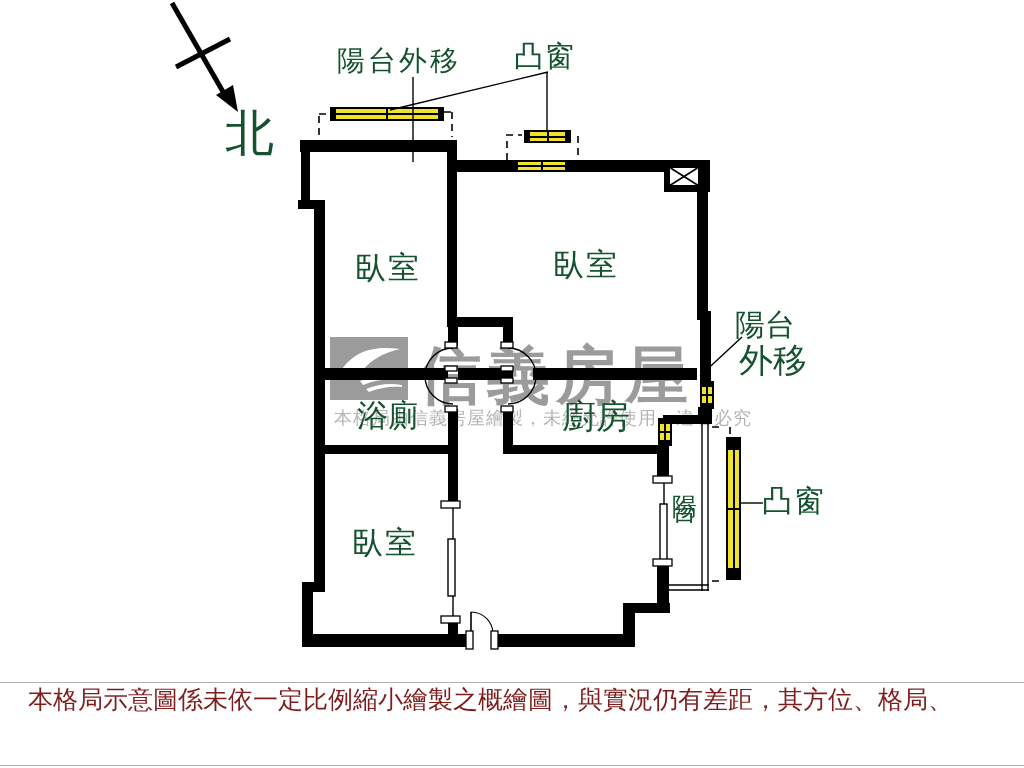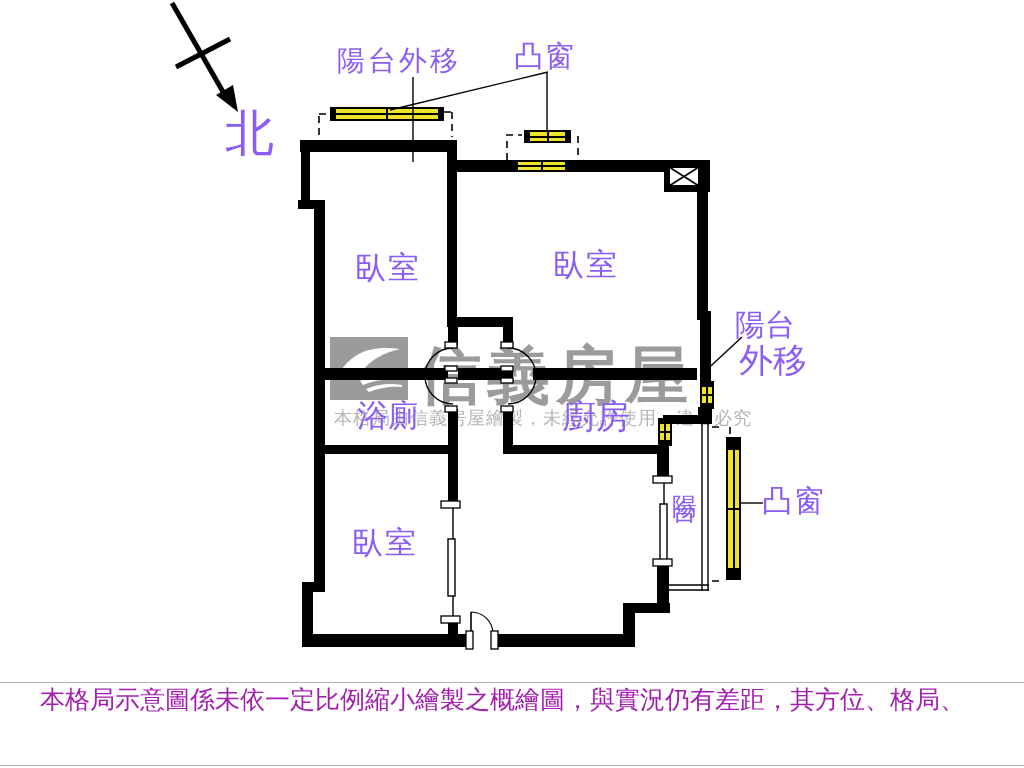--- a/index.html
+++ b/index.html
@@ -12,35 +12,35 @@
   .win-h .pane{top:2px;bottom:2px;left:6px;right:6px;}
   .win-v .pane{top:6px;bottom:6px;left:2px;right:2px;}
   .win-v.bigcap .pane{top:13px;bottom:12px;left:2px;right:2px;}
   .win .clh{position:absolute;height:2px;background:#000;top:50%;margin-top:-1px;}
   .win .clv{position:absolute;width:2px;background:#000;left:50%;margin-left:-1px;}
   .win-h .clh{left:4px;right:4px;}
   .win-h .clv{top:2px;bottom:2px;}
   .win-v .clh{left:2px;right:2px;}
   .win-v .clv{top:4px;bottom:4px;}
   
-  .lbl{position:absolute;color:#8b5cf6;white-space:nowrap;z-index:7;line-height:1.08;}
+  .lbl{position:absolute;color:#14532d;white-space:nowrap;z-index:7;line-height:1.08;}
   .vtext{writing-mode:vertical-rl;text-orientation:upright;letter-spacing:2px;}
   
   .wm{position:absolute;z-index:1;color:#9b9b9b;}
   #wm-logo{left:330px;top:337px;width:78px;height:63px;background:#9b9b9b;}
   #wm-brand{left:418px;top:333px;font-size:63px;font-weight:bold;letter-spacing:6px;
             font-family:"Liberation Sans","DejaVu Sans",sans-serif;}
   #wm-notice{left:334px;top:406px;font-size:18px;letter-spacing:1px;color:#b4b4b4;
              font-family:"Liberation Sans","DejaVu Sans",sans-serif;white-space:nowrap;}
   
   #linework{position:absolute;left:0;top:0;z-index:5;pointer-events:none;}
   
   .rule{position:absolute;left:0;width:1024px;height:1px;background:#b0b0b0;z-index:6;}
   #footer{position:absolute;left:28px;top:686px;width:980px;z-index:6;
-          font-size:25px;line-height:27px;letter-spacing:0px;color:#a21caf;margin-left:12px;}
+          font-size:25px;line-height:27px;letter-spacing:0px;color:#7f1d1d;}
 </style>
 </head>
 <body>
 
 <div id="stage">
 
   <div class="wm" id="wm-logo">
     <svg width="78" height="63" viewBox="0 0 78 63">
       <path d="M6,42 C20,14 42,8 70,12 C52,16 40,24 33,33 C24,28 14,33 6,42 Z" fill="#ffffff"></path>
       <path d="M30,44 C44,38 58,37 72,40 L72,43 C58,41 45,43 33,48 Z" fill="#ffffff"></path>

